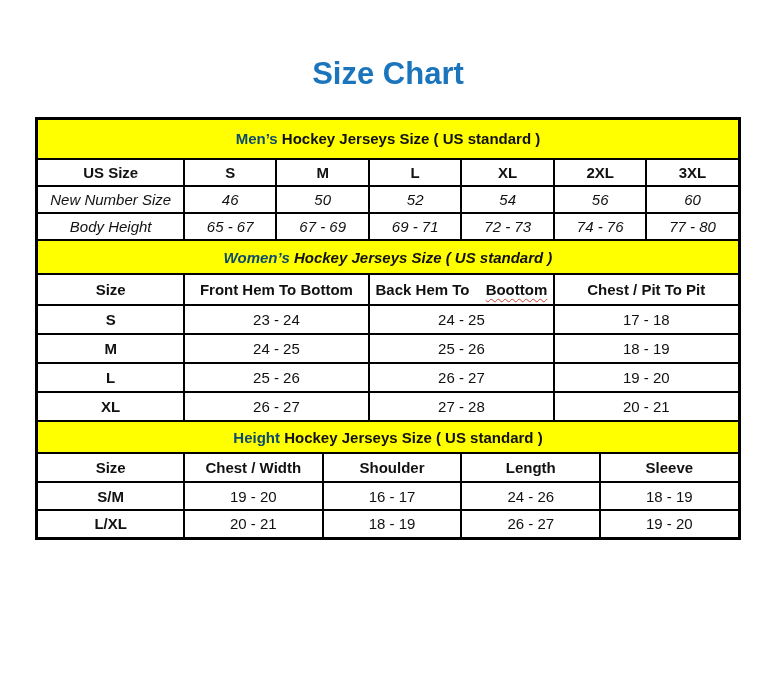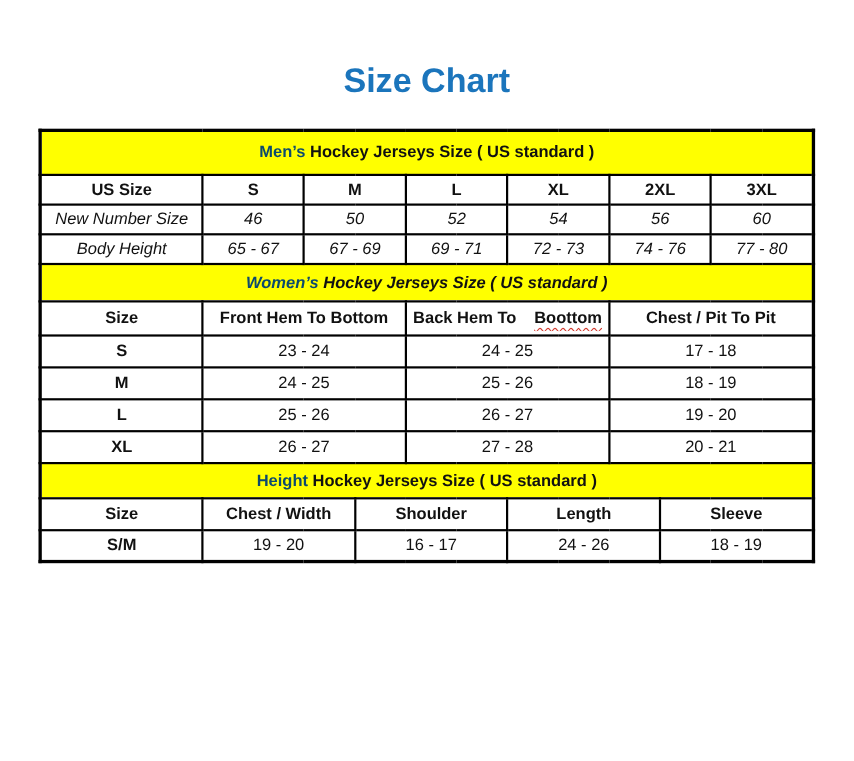--- a/index.html
+++ b/index.html
@@ -166,16 +166,23 @@
       <td colspan="3" class="bold">Length</td>
       <td colspan="3" class="bold">Sleeve</td>
     </tr>
     <tr class="row-youth">
       <td class="bold">S/M</td>
       <td colspan="3">19 - 20</td>
       <td colspan="3">16 - 17</td>
       <td colspan="3">24 - 26</td>
       <td colspan="3">18 - 19</td>
     </tr>
+    <tr class="row-youth">
+      <td class="bold">L/XL</td>
+      <td colspan="3">20 - 21</td>
+      <td colspan="3">18 - 19</td>
+      <td colspan="3">26 - 27</td>
+      <td colspan="3">19 - 20</td>
+    </tr>
 
     </tbody>
   </table>
 </div>
 
 </body></html>

